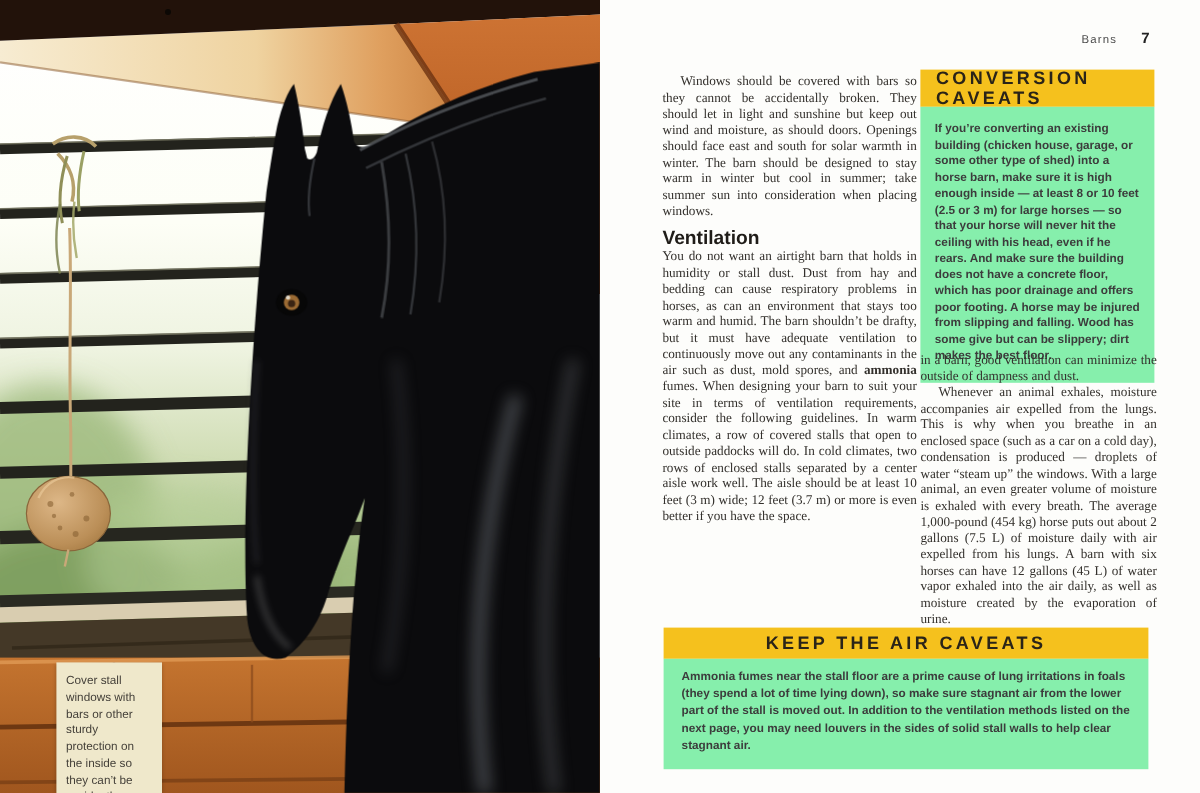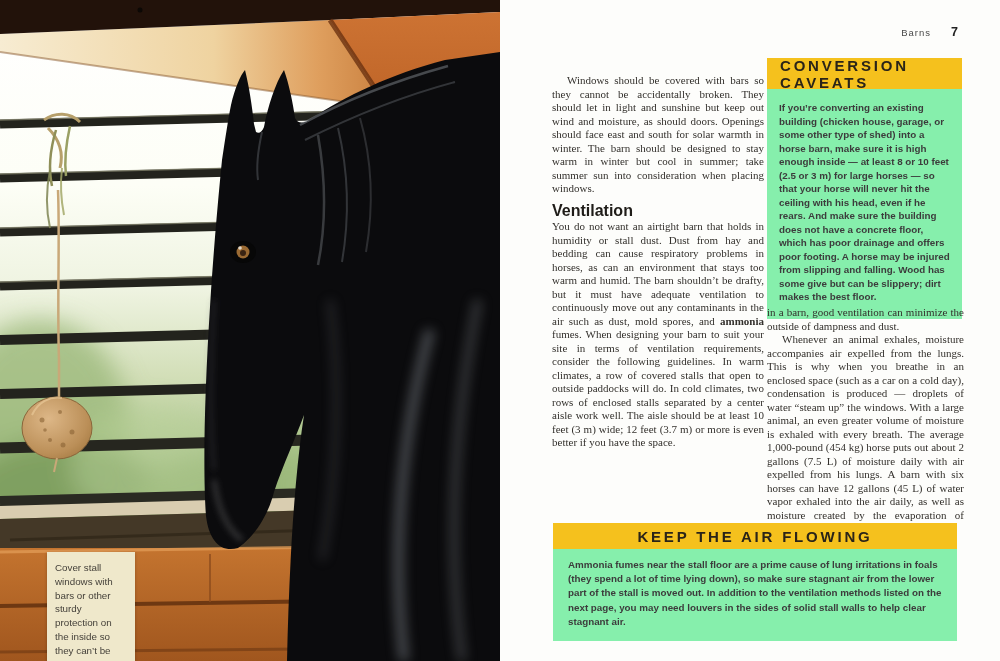--- a/index.html
+++ b/index.html
@@ -12,21 +12,21 @@
            background:#EFE8CB;box-sizing:border-box;padding:9px 8px;
            box-shadow:0 1px 3px rgba(0,0,0,.25);}
   .caption p{margin:0;font-family:"Liberation Sans",sans-serif;font-size:9.8px;
              line-height:13.8px;color:#45413a;}
   
   .content{position:absolute;left:500px;top:0;width:500px;height:661px;background:#fdfdfb;}
   .running-head{position:absolute;top:25px;right:42px;display:flex;align-items:baseline;gap:20px;
                 font-family:"Liberation Sans",sans-serif;}
   .running-head .section{font-size:9.5px;letter-spacing:1px;color:#4a4a4a;}
   .running-head .pagenum{font-size:12.5px;font-weight:bold;color:#222;}
-  .bodytext{font-size:11px;line-height:13.5px;text-align:justify;color:#33302c;margin-top:12px;}
+  .bodytext{font-size:11px;line-height:13.5px;text-align:justify;color:#33302c;}
   .bodytext p{margin:0;}
   .bodytext p.indent{text-indent:15px;}
   .col1{position:absolute;left:52px;top:62px;width:212px;}
   .col1 h3{margin:8px 0 3px 0;font-family:"Liberation Sans",sans-serif;
            font-size:16px;font-weight:bold;color:#1f1c18;}
   .col2{position:absolute;left:267px;top:294px;width:197px;}
   .box-title{background:#F5C11D;font-family:"Liberation Sans",sans-serif;
              font-weight:bold;font-size:15px;letter-spacing:2.8px;color:#2a2418;
              display:flex;align-items:center;}
   .box-body{background:#86efac;font-family:"Liberation Sans",sans-serif;
@@ -230,20 +230,20 @@
         <p>If you’re converting an existing building (chicken house, garage, or some other type of shed) into a horse barn, make sure it is high enough inside — at least 8 or 10 feet (2.5 or 3 m) for large horses — so that your horse will never hit the ceiling with his head, even if he rears. And make sure the building does not have a concrete floor, which has poor drainage and offers poor footing. A horse may be injured from slipping and falling. Wood has some give but can be slippery; dirt makes the best floor.</p>
       </div>
     </div>
 
     <div class="col2 bodytext">
       <p>in a barn, good ventilation can minimize the outside of dampness and dust.</p>
       <p class="indent">Whenever an animal exhales, moisture accompanies air expelled from the lungs. This is why when you breathe in an enclosed space (such as a car on a cold day), condensation is produced — droplets of water “steam up” the windows. With a large animal, an even greater volume of moisture is exhaled with every breath. The average 1,000-pound (454 kg) horse puts out about 2 gallons (7.5 L) of moisture daily with air expelled from his lungs. A barn with six horses can have 12 gallons (45 L) of water vapor exhaled into the air daily, as well as moisture created by the evaporation of urine.</p>
     </div>
 
     <div class="bottom-box">
-      <div class="box-title center">KEEP THE AIR FLOWING</div>
+      <div class="box-title center">KEEP THE AIR CAVEATS</div>
       <div class="box-body">
         <p>Ammonia fumes near the stall floor are a prime cause of lung irritations in foals (they spend a lot of time lying down), so make sure stagnant air from the lower part of the stall is moved out. In addition to the ventilation methods listed on the next page, you may need louvers in the sides of solid stall walls to help clear stagnant air.</p>
       </div>
     </div>
 
   </div>
 </div>
 
 </body></html>

